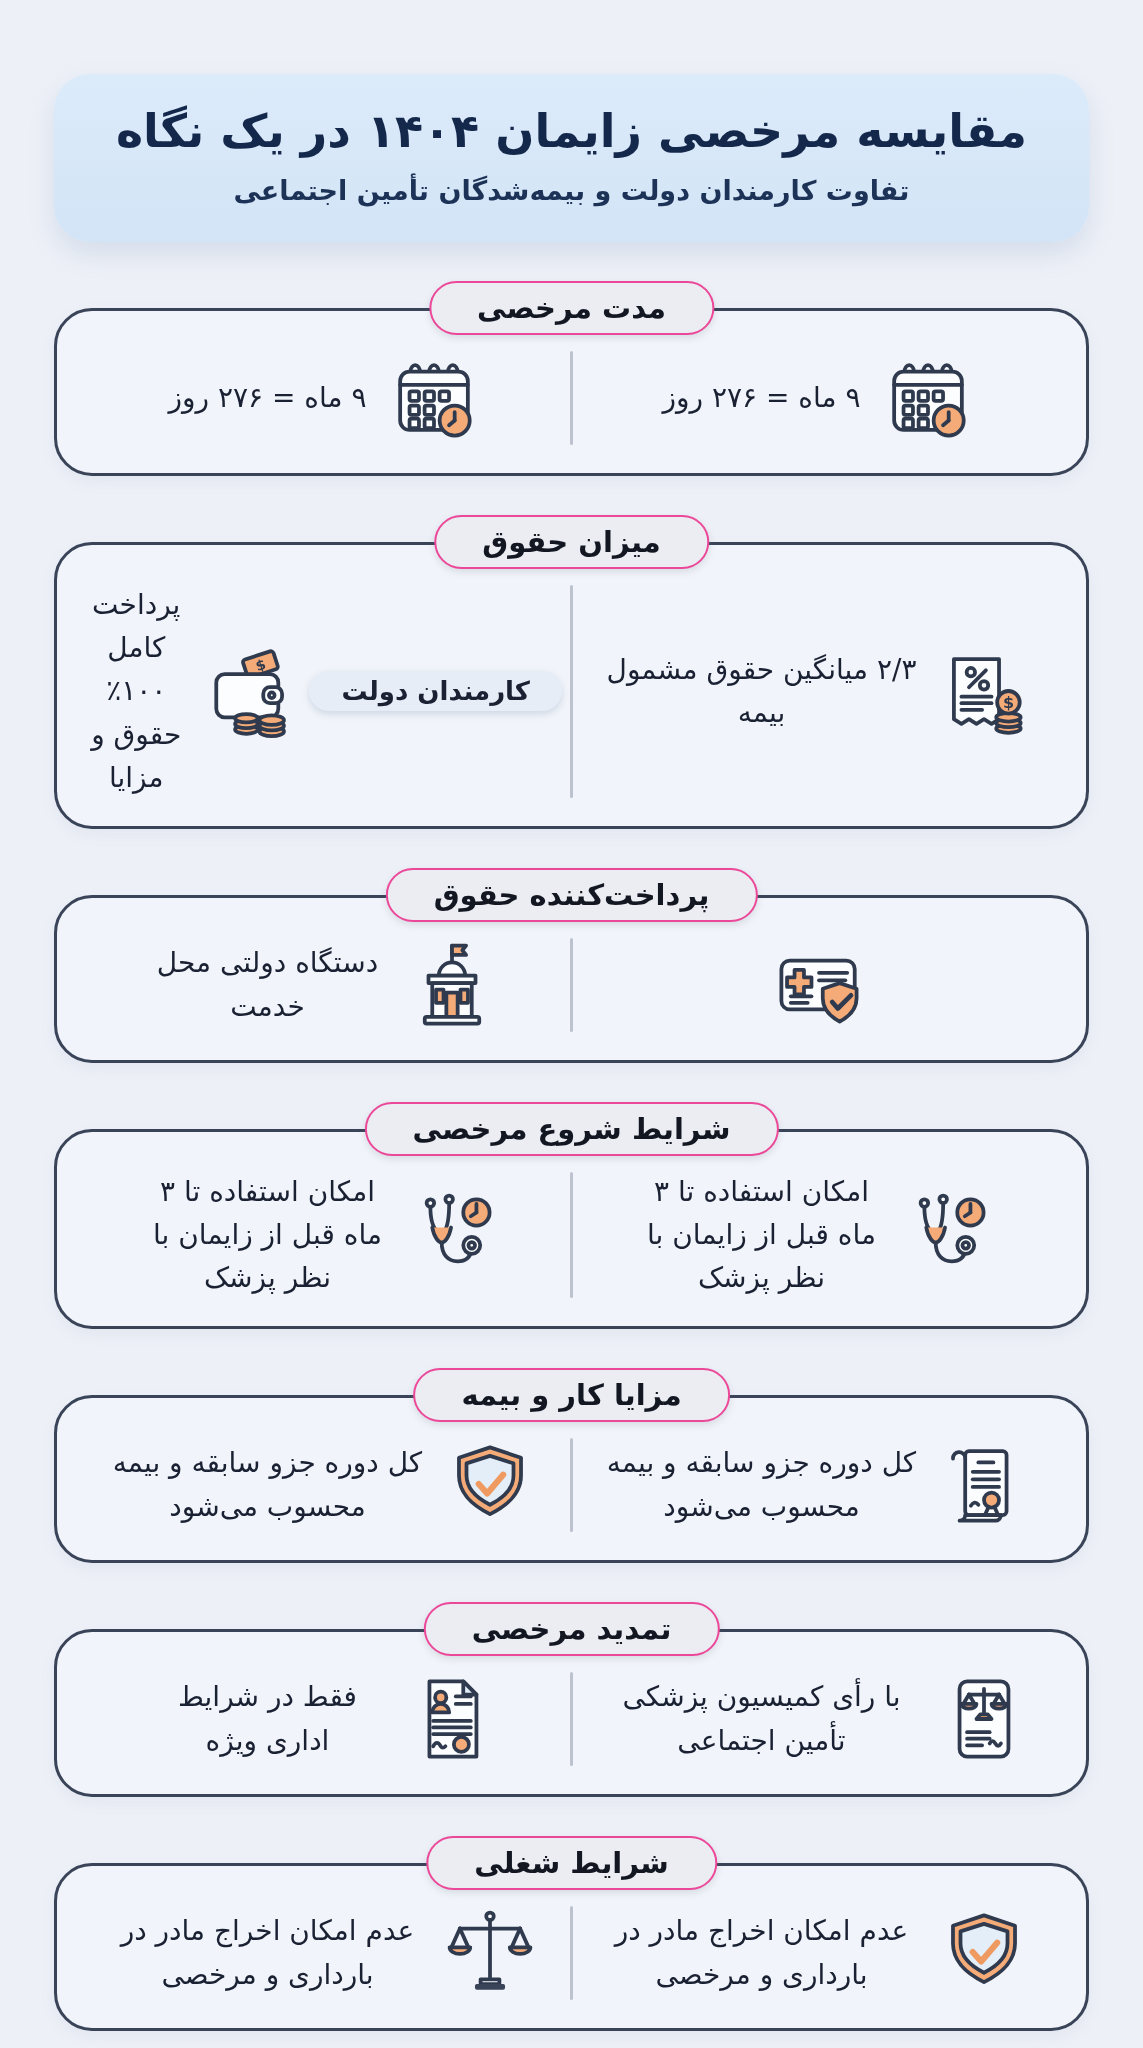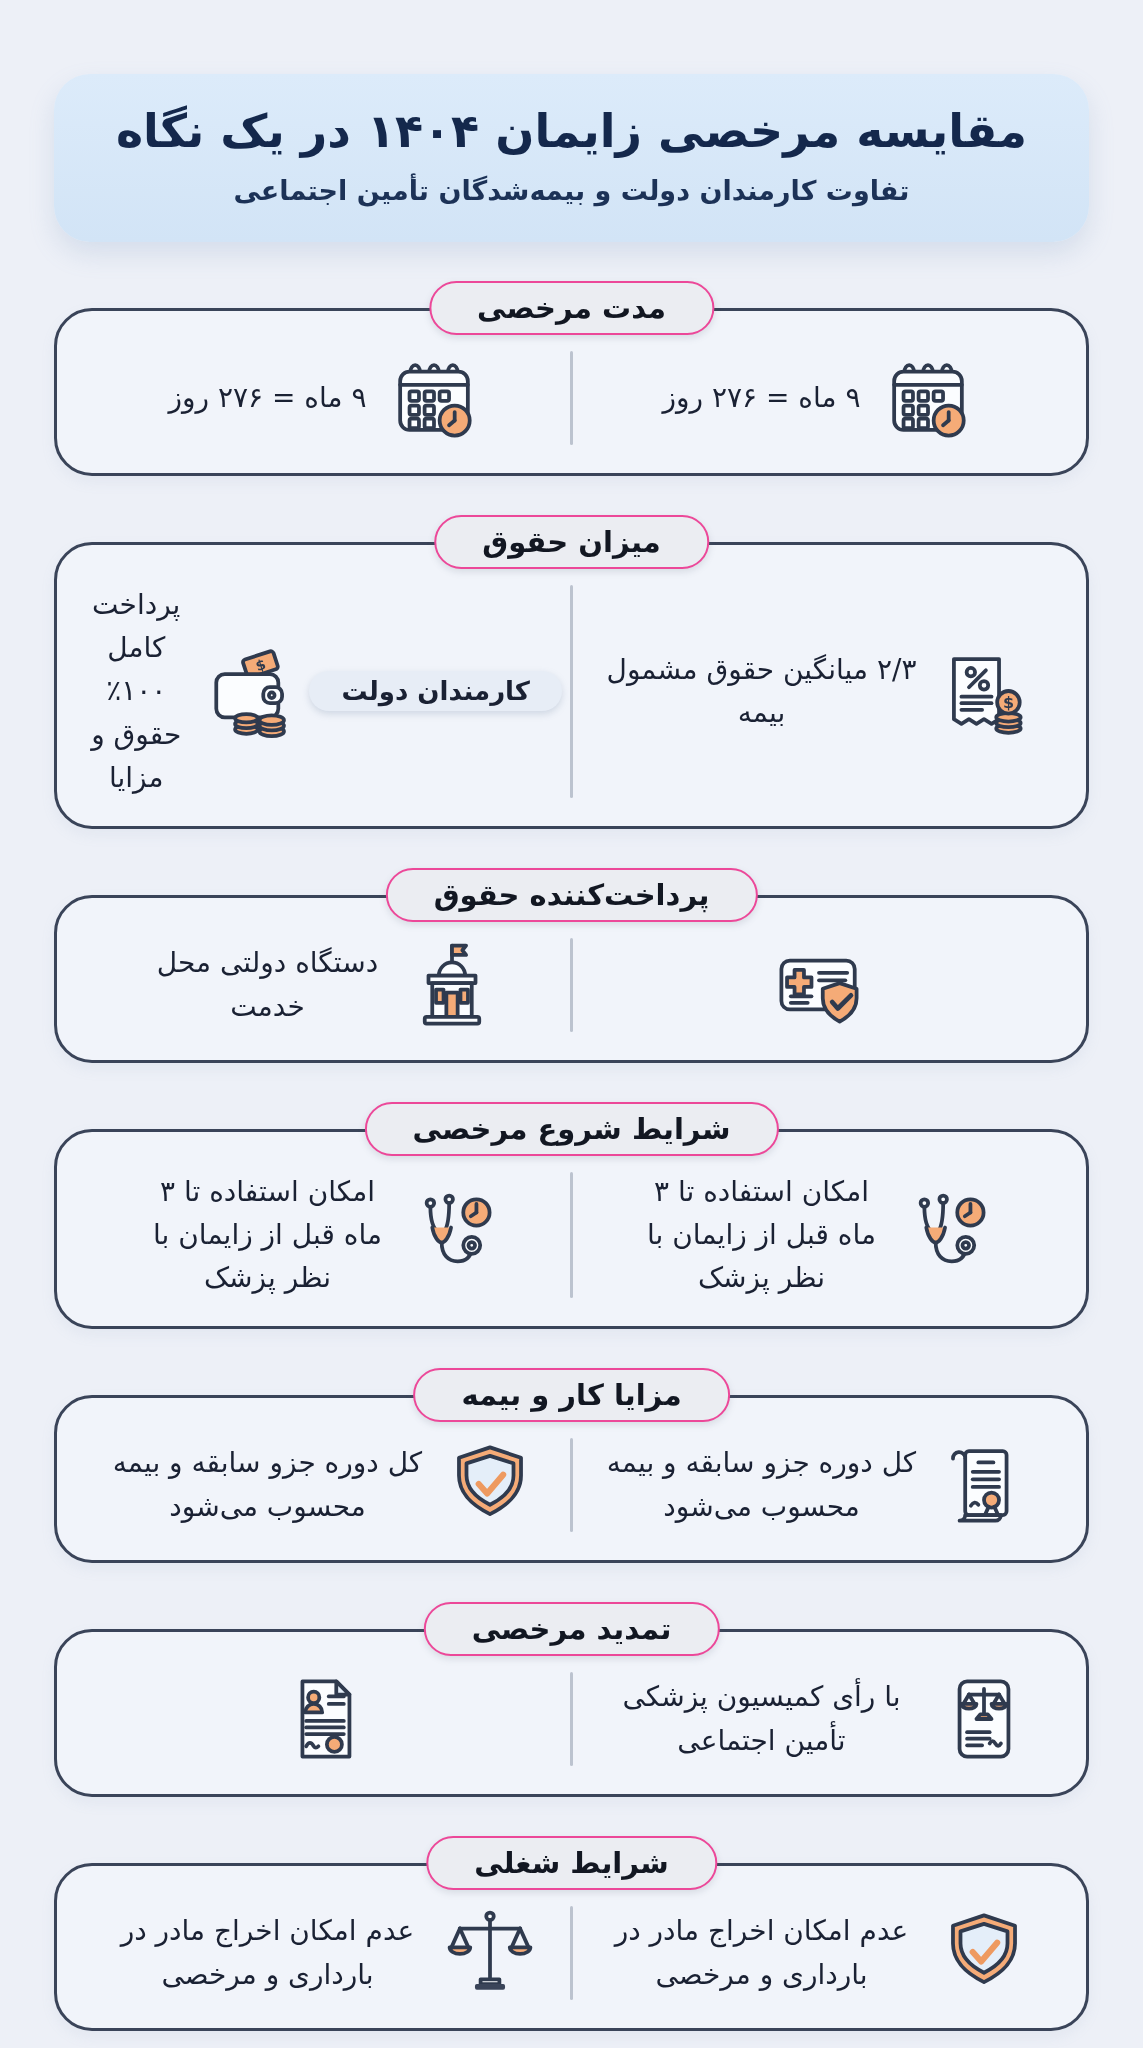--- a/index.html
+++ b/index.html
@@ -343,20 +343,21 @@
             <line x1="54" y1="26" x2="70" y2="26"></line>
                 <line x1="54" y1="34" x2="70" y2="34"></line>
             <line x1="30" y1="52" x2="70" y2="52"></line>
                 <line x1="30" y1="59" x2="70" y2="59"></line>
                 <line x1="30" y1="66" x2="70" y2="66"></line>
             <path d="M30 79 q4 -7 8 0 q2 3 5 0"></path>
             <circle cx="60" cy="77" r="8" class="fo"></circle>
           </g>
             </svg>
         </span>
+        <div class="cell-text narrow">فقط در شرایط اداری ویژه</div>
       </div>
     </div>
   </div>
 
   <div class="section">
     <div class="pill">شرایط شغلی</div>
     <div class="card">
       <div class="half">
         <span class="icon">
           <svg viewBox="0 0 100 100">

